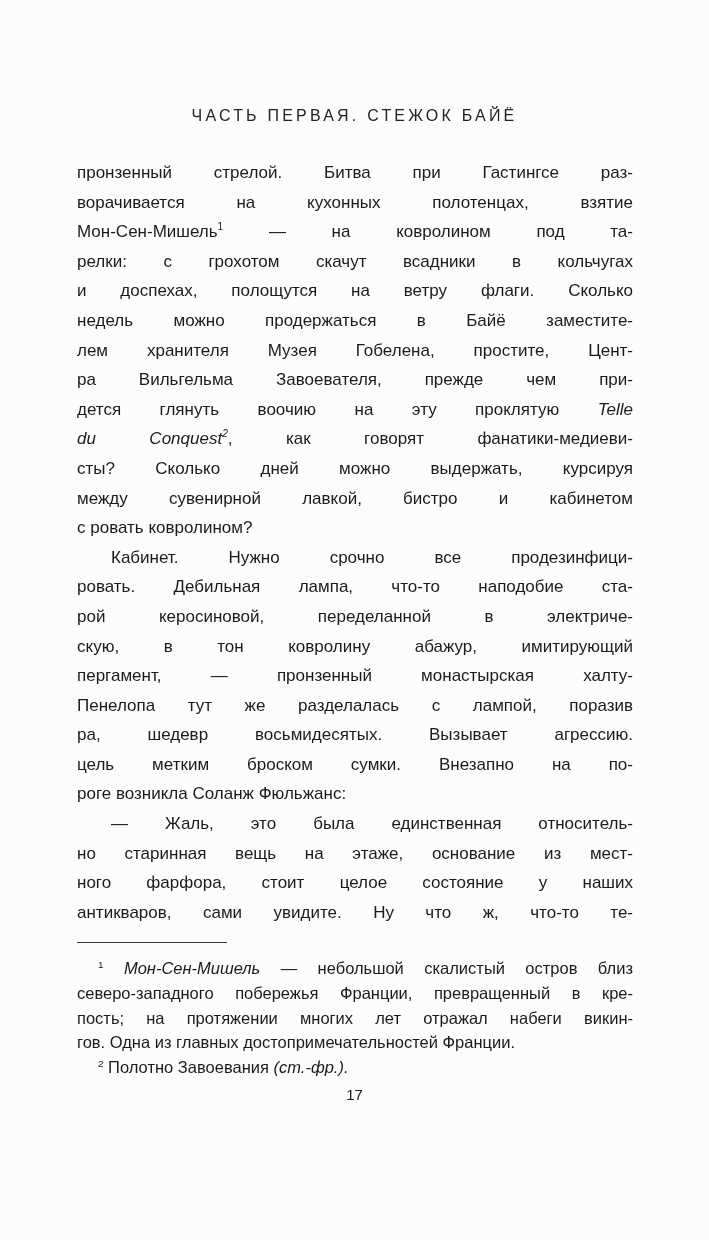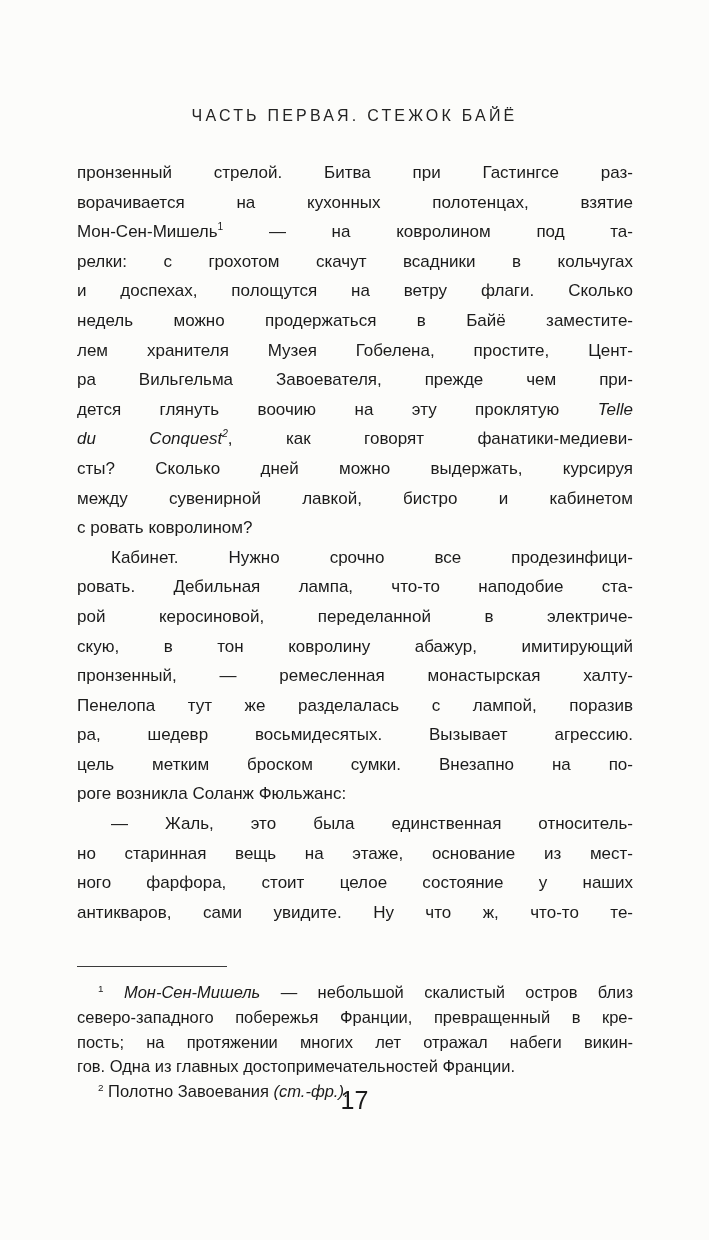--- a/index.html
+++ b/index.html
@@ -43,40 +43,40 @@
   sup.fnref {
     font-size: 0.6em;
     line-height: 0;
     vertical-align: super;
   }
   .it { font-style: italic; }
   .footnote-area {
     position: absolute;
     left: 77px;
     width: 556px;
-    top: 966px;
+    top: 942px;
   }
   .fn-divider {
     width: 150px;
     height: 1px;
     background: #3a3a3a;
     margin: 0 0 13px 0;
   }
   .footnote-area .line {
     font-size: 16.5px;
     line-height: 24.8px;
   }
   .footnote-area .line.indent { text-indent: 21px; }
   .page-number {
     position: absolute;
     top: 1086px;
     left: 0;
     width: 100%;
     text-align: center;
-    font-size: 25px;
+    font-size: 15px;
     color: #1b1b1b;
   }
 </style>
 </head>
 <body>
 
 <div class="page">
 
   <div class="running-head">ЧАСТЬ ПЕРВАЯ. СТЕЖОК БАЙЁ</div>
 
@@ -94,21 +94,21 @@
         <div class="line"><span class="it">du Conquest</span><sup class="fnref it">2</sup><span>, как говорят фанатики-медиеви-</span></div>
         <div class="line"><span>сты? Сколько дней можно выдержать, курсируя</span></div>
         <div class="line"><span>между сувенирной лавкой, бистро и кабинетом</span></div>
         <div class="line left"><span>с ровать ковролином?</span></div>
       </div>
       <div class="para">
         <div class="line indent"><span>Кабинет. Нужно срочно все продезинфици-</span></div>
         <div class="line"><span>ровать. Дебильная лампа, что-то наподобие ста-</span></div>
         <div class="line"><span>рой керосиновой, переделанной в электриче-</span></div>
         <div class="line"><span>скую, в тон ковролину абажур, имитирующий</span></div>
-        <div class="line"><span>пронзенный, — ремесленная монастырская халту-</span></div>
+        <div class="line"><span>пергамент, — пронзенный монастырская халту-</span></div>
         <div class="line"><span>Пенелопа тут же разделалась с лампой, поразив</span></div>
         <div class="line"><span>ра, шедевр восьмидесятых. Вызывает агрессию.</span></div>
         <div class="line"><span>цель метким броском сумки. Внезапно на по-</span></div>
         <div class="line left"><span>роге возникла Соланж Фюльжанс:</span></div>
       </div>
       <div class="para">
         <div class="line indent"><span>— Жаль, это была единственная относитель-</span></div>
         <div class="line"><span>но старинная вещь на этаже, основание из мест-</span></div>
         <div class="line"><span>ного фарфора, стоит целое состояние у наших</span></div>
         <div class="line"><span>антикваров, сами увидите. Ну что ж, что-то те-</span></div>

